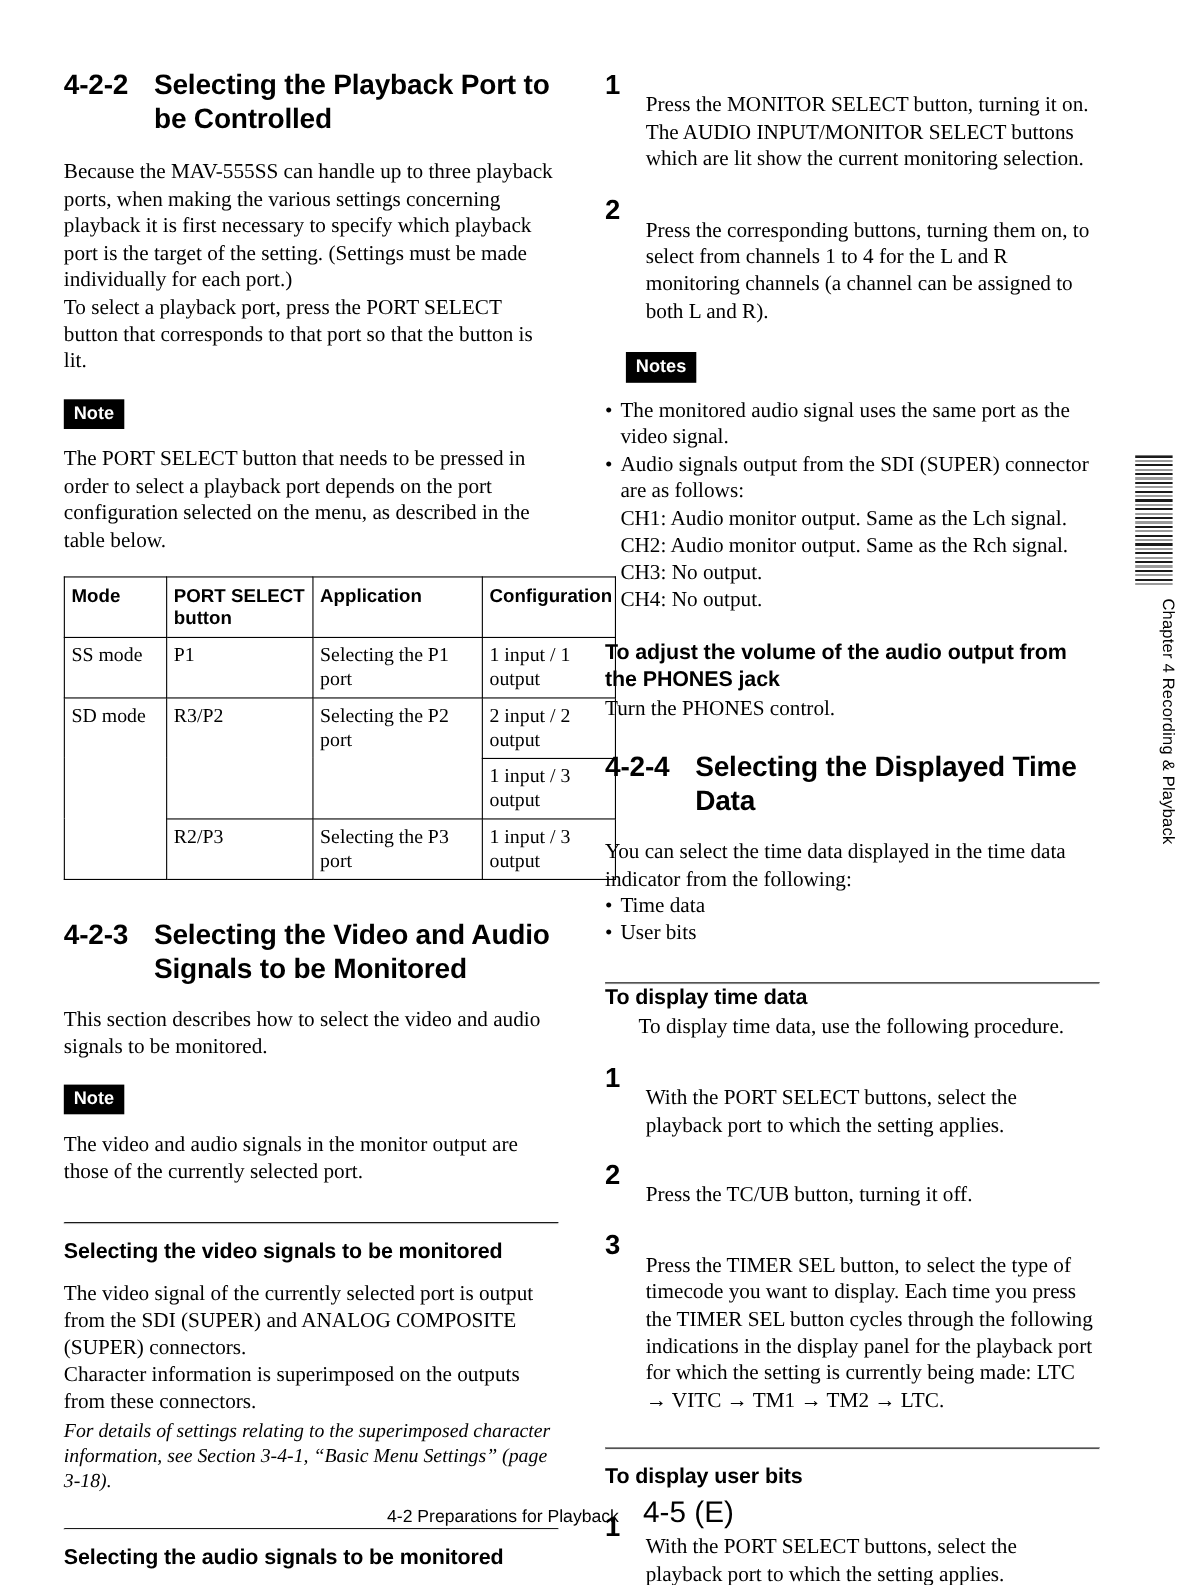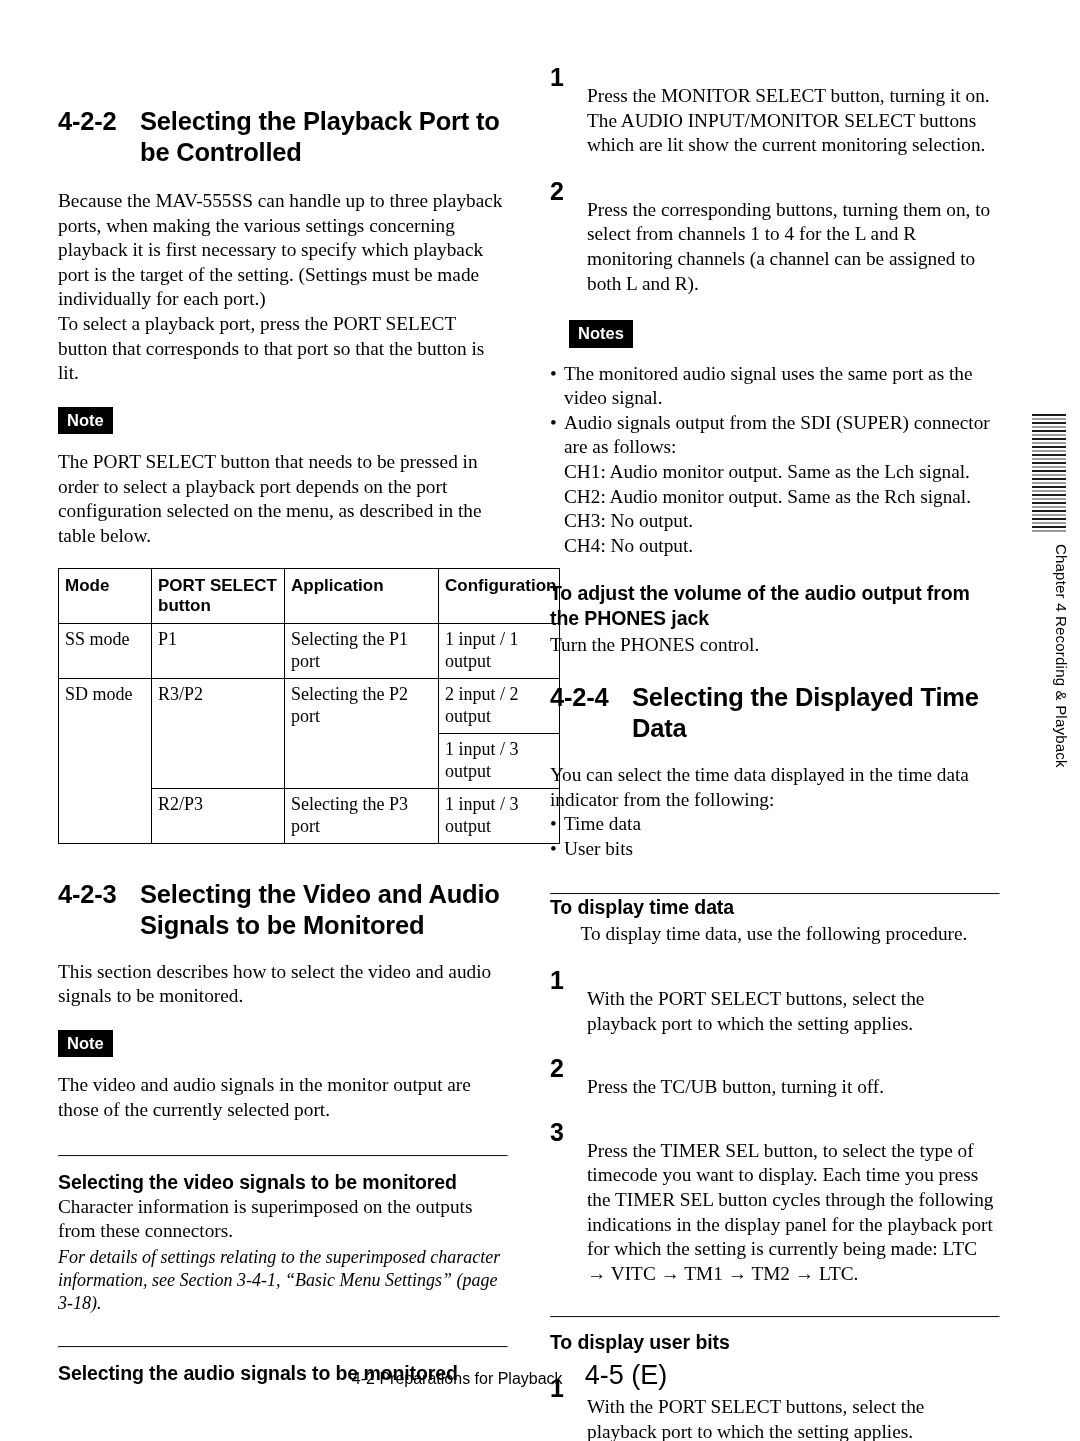--- a/index.html
+++ b/index.html
@@ -19,21 +19,21 @@
     position: absolute;
     inset: 0;
   }
 
   
   .col {
     position: absolute;
     top: 0;
     width: 448px;
   }
-  .col-left  { left: 58px; margin-top: 44px; }
+  .col-left  { left: 58px; }
   .col-right { left: 550px; }
 
   
   .sec-heading {
     font-family: "Liberation Sans", sans-serif;
     font-weight: bold;
     font-size: 25.5px;
     line-height: 31px;
     display: flex;
     align-items: flex-start;
@@ -265,20 +265,21 @@
     <p class="body-text" style="margin:19px 0 0 0;">This section describes how to select the video and audio signals to be monitored.</p>
 
     <div style="margin-top:21px;">
       <span class="note-badge">Note</span>
     </div>
 
     <p class="body-text" style="margin:16px 0 0 0;">The video and audio signals in the monitor output are those of the currently selected port.</p>
 
     <hr class="rule" style="margin-top:32px;">
     <div class="sub-heading" style="margin-top:13px;">Selecting the video signals to be monitored</div>
+    <p class="body-text" style="margin:14px 0 0 0;">The video signal of the currently selected port is output from the SDI (SUPER) and ANALOG COMPOSITE (SUPER) connectors.</p>
     <p class="body-text" style="margin:0;">Character information is superimposed on the outputs from these connectors.</p>
     <p class="body-text italic" style="margin:2px 0 0 0;">For details of settings relating to the superimposed character information, see Section 3-4-1, “Basic Menu Settings” (page 3-18).</p>
 
     <hr class="rule" style="margin-top:31px;">
     <div class="sub-heading" style="margin-top:13px;">Selecting the audio signals to be monitored</div>
 
   </div>
 
   <div class="col col-right">
 

